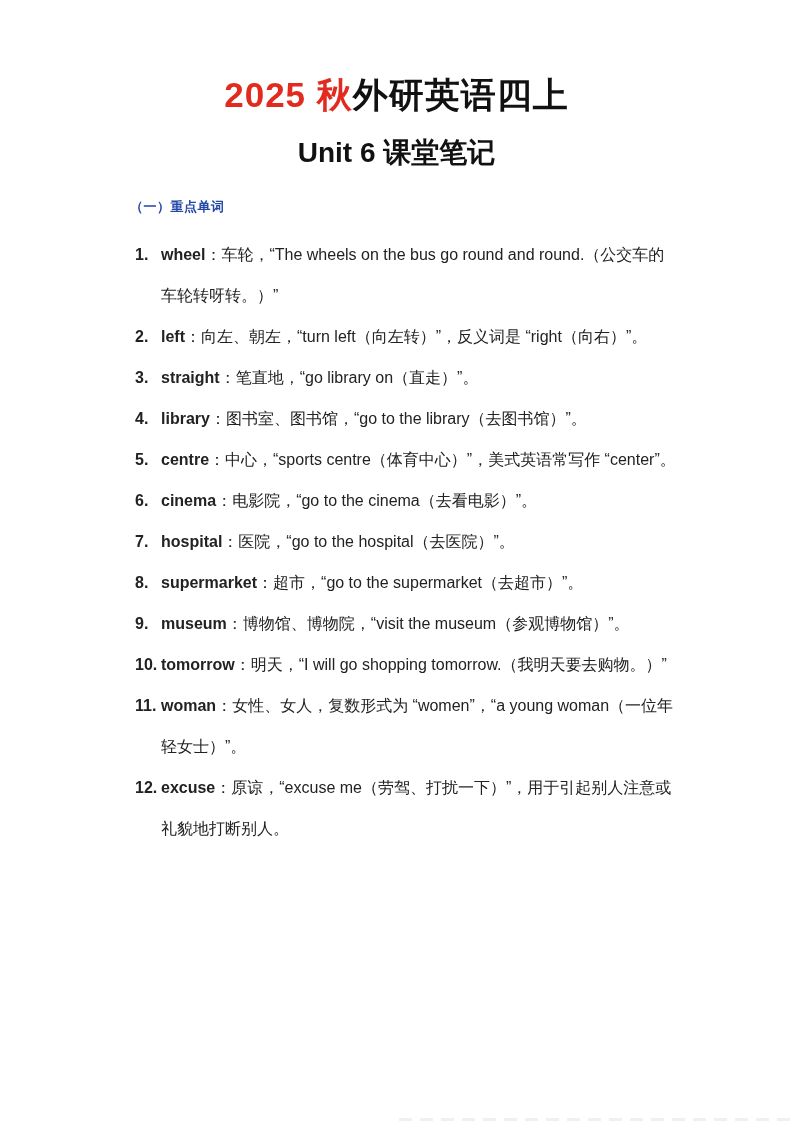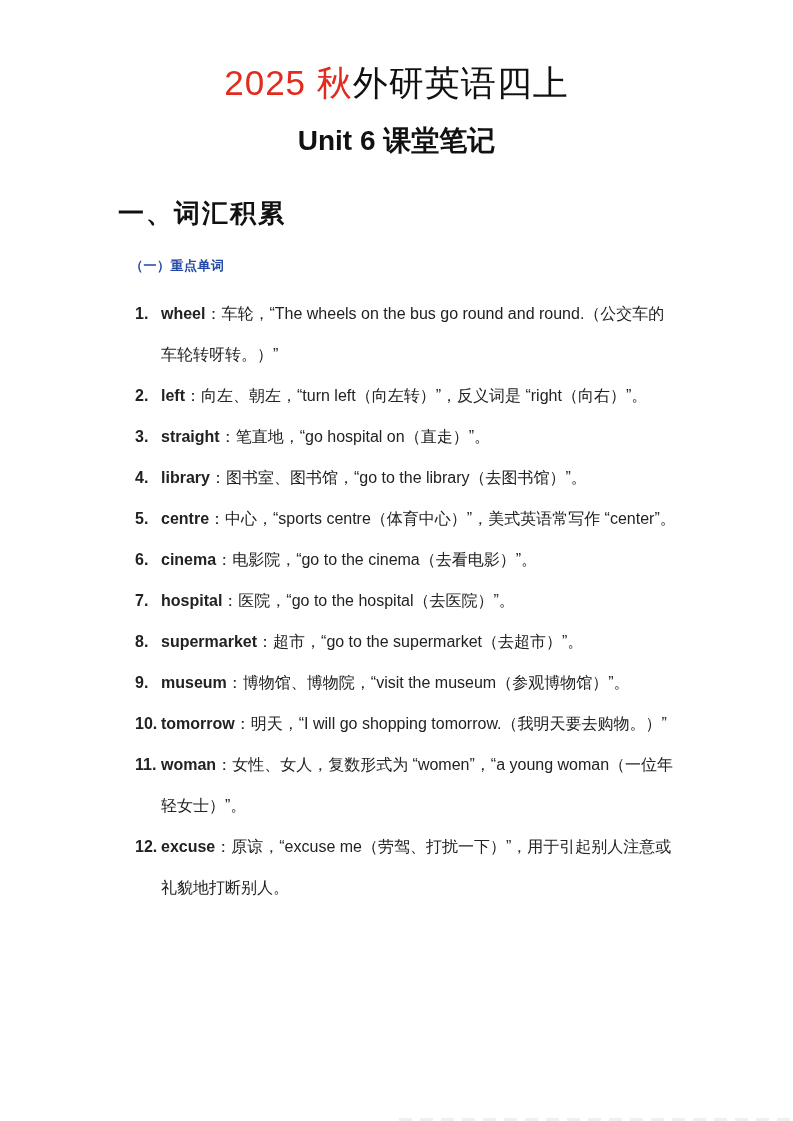--- a/index.html
+++ b/index.html
@@ -5,23 +5,23 @@
   html,body{margin:0;padding:0;background:#ffffff;}
   .page{
     position:relative;
     width:793px;height:1121px;
     background:#ffffff;
     font-family:"Liberation Sans","DejaVu Sans",sans-serif;
     color:#1f1f1f;
     overflow:hidden;
   }
   .title{
-    margin:0;padding-top:60px;
+    margin:12px;padding-top:60px;
     text-align:center;
-    font-size:35px;font-weight:normal;
+    font-size:35px;font-weight:bold;
     letter-spacing:1px;
     line-height:46px;
     color:#111111;
   }
   .title .red{color:#e22b1e;}
   .subtitle{
     margin-top:16px;
     text-align:center;
     font-size:28px;font-weight:bold;
     color:#111111;
@@ -68,28 +68,27 @@
 </style>
 </head>
 <body>
 
 <div class="page">
 
   <div class="title"><span class="red">2025 秋</span><span>外研英语四上</span></div>
 
   <div class="subtitle">Unit 6 课堂笔记</div>
 
-  <div class="section-heading">一、词汇积累</div>
 
   <div class="subsection-heading">（一）重点单词</div>
 
   <div class="vocab-list">
     <div class="vi"><span class="num">1.</span><span class="word">wheel</span><span class="rest">：车轮，“The wheels on the bus go round and round.（公交车的车轮转呀转。）”</span></div>
     <div class="vi"><span class="num">2.</span><span class="word">left</span><span class="rest">：向左、朝左，“turn left（向左转）”，反义词是 “right（向右）”。</span></div>
-    <div class="vi"><span class="num">3.</span><span class="word">straight</span><span class="rest">：笔直地，“go hospital on（直走）”。</span></div>
+    <div class="vi"><span class="num">3.</span><span class="word">straight</span><span class="rest">：笔直地，“go library on（直走）”。</span></div>
     <div class="vi"><span class="num">4.</span><span class="word">library</span><span class="rest">：图书室、图书馆，“go to the library（去图书馆）”。</span></div>
     <div class="vi"><span class="num">5.</span><span class="word">centre</span><span class="rest">：中心，“sports centre（体育中心）”，美式英语常写作 “center”。</span></div>
     <div class="vi"><span class="num">6.</span><span class="word">cinema</span><span class="rest">：电影院，“go to the cinema（去看电影）”。</span></div>
     <div class="vi"><span class="num">7.</span><span class="word">hospital</span><span class="rest">：医院，“go to the hospital（去医院）”。</span></div>
     <div class="vi"><span class="num">8.</span><span class="word">supermarket</span><span class="rest">：超市，“go to the supermarket（去超市）”。</span></div>
     <div class="vi"><span class="num">9.</span><span class="word">museum</span><span class="rest">：博物馆、博物院，“visit the museum（参观博物馆）”。</span></div>
     <div class="vi"><span class="num">10.</span><span class="word">tomorrow</span><span class="rest">：明天，“I will go shopping tomorrow.（我明天要去购物。）”</span></div>
     <div class="vi"><span class="num">11.</span><span class="word">woman</span><span class="rest">：女性、女人，复数形式为 “women”，“a young woman（一位年轻女士）”。</span></div>
     <div class="vi"><span class="num">12.</span><span class="word">excuse</span><span class="rest">：原谅，“excuse me（劳驾、打扰一下）”，用于引起别人注意或礼貌地打断别人。</span></div>
   </div>

